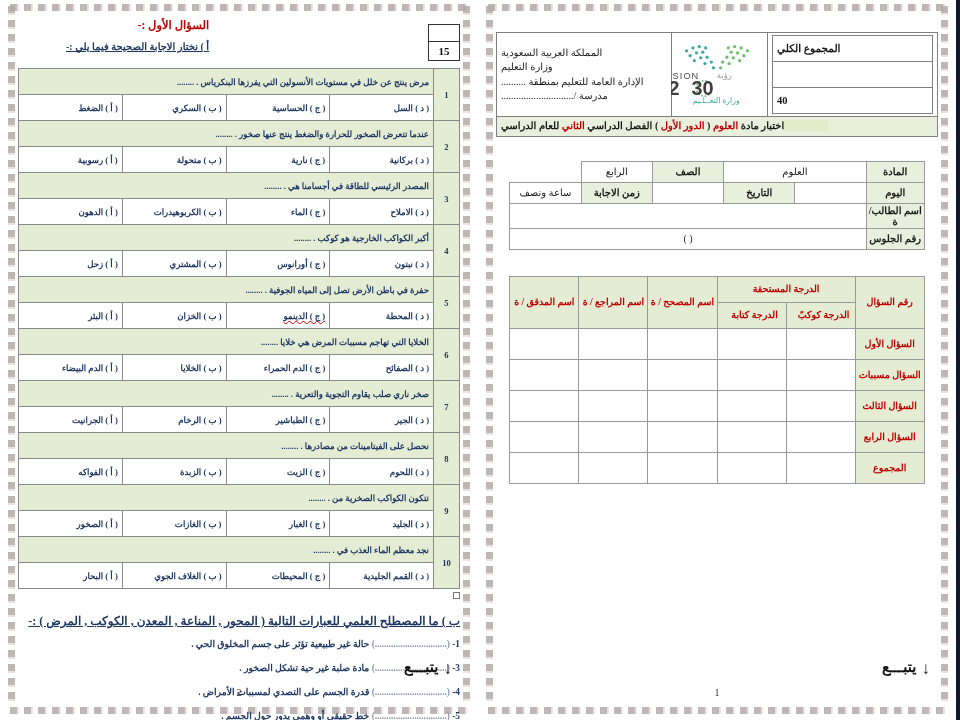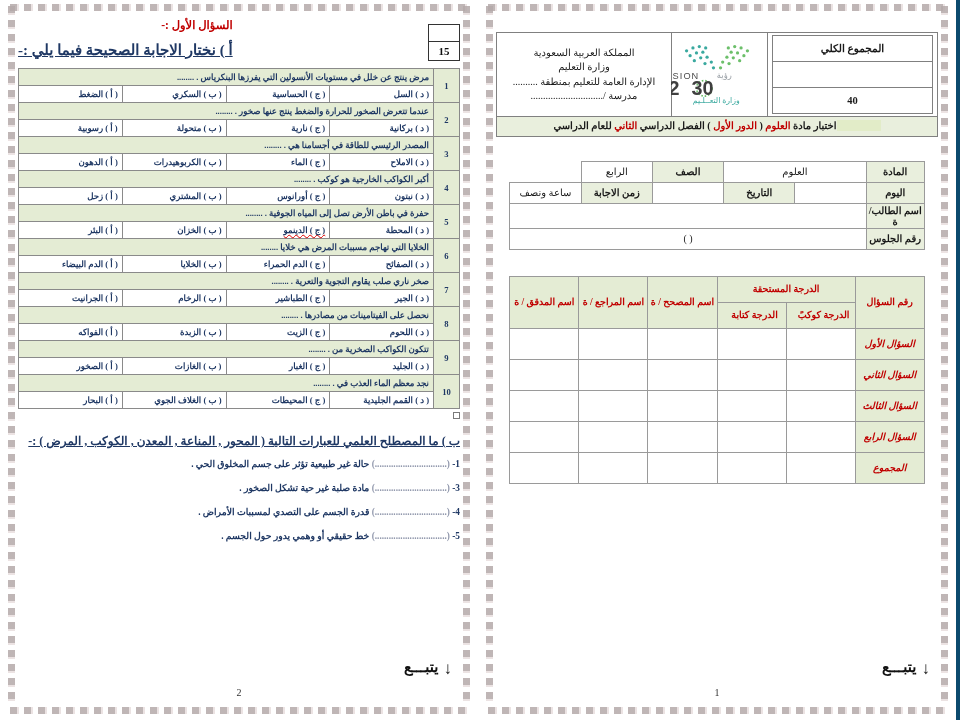--- a/index.html
+++ b/index.html
@@ -7,21 +7,21 @@
   html, body {
     margin: 0; padding: 0;
     width: 960px; height: 720px;
     background: #ffffff;
     font-family: "Liberation Serif", "DejaVu Serif", serif;
     overflow: hidden;
   }
   .workspace {
     position: relative;
     width: 960px; height: 720px;
-    background: #0c4a6e;
+    background: #0f172a;
     display: flex;
     flex-direction: row-reverse;
     align-items: stretch;
     justify-content: flex-start;
   }
   .page {
     position: relative;
     width: 478px;
     height: 720px;
     background: #ffffff;
@@ -59,21 +59,21 @@
     width: 100%;
     border-collapse: collapse;
     table-layout: fixed;
     margin-top: 18px;
   }
   table.hdr td {
     border: 1px solid #808080;
     vertical-align: middle;
     padding: 2px 4px;
     font-size: 10px;
-    text-align: center;
+    text-align: left;
     line-height: 1.45;
     color: #1a1a1a;
     margin-left: 48px;
   }
   td.ministry {
     text-align: center;
     font-size: 9.5px;
     line-height: 1.65;
     padding: 4px 6px;
   }
@@ -143,21 +143,20 @@
     background: #e4ecd4;
     color: #c00000;
     line-height: 1.35;
     height: 26px;
   }
   th.blue { background: #d6e6f0; padding-left: 7px; }
   td.qlabel {
     background: #e4ecd4;
     color: #c00000;
     width: 62px;
-    font-style: italic;
   }
   td.blank { background: #ffffff; }
 
   .follow {
     position: absolute;
     bottom: 44px;
     right: 26px;
     font-size: 15px;
     font-weight: bold;
     color: #111;
@@ -191,22 +190,23 @@
   .q-head-text { text-align: right; }
   .q1-title {
     color: #c00000;
     font-weight: bold;
     font-size: 11.5px;
     margin-bottom: 9px;
   }
   .q1-sub {
     color: #1f3864;
     font-weight: bold;
-    font-size: 15px;
+    font-size: 10px;
     text-decoration: underline;
+    margin-left: 48px;
   }
   .mark-box {
     border: 1px solid #333;
     width: 32px;
     text-align: center;
     margin-top: 6px;
   }
   .mark-box .slot { height: 17px; border-bottom: 1px solid #333; }
   .mark-box .val { height: 18px; font-size: 11px; font-weight: bold;
                    line-height: 18px; color: #111; }
@@ -216,21 +216,21 @@
     border-collapse: collapse;
     table-layout: fixed;
     margin-top: 7px;
     border: 1px solid #8a8a8a;
   }
   table.mcq td {
     border: 1px solid #8a8a8a;
     font-size: 8.6px;
     color: #1f3864;
     padding: 2px 4px;
-    height: 17px;
+    height: 26px;
     vertical-align: middle;
   }
   td.qnum {
     width: 26px;
     text-align: center;
     background: #e4ecd4;
     font-size: 13px;
     font-weight: bold;
     color: #111;
     font-family: "Liberation Serif", serif;
@@ -589,21 +589,21 @@
         <tbody>
           <tr>
             <td class="qlabel">السؤال الأول</td>
             <td class="blank"></td>
             <td class="blank"></td>
             <td class="blank"></td>
             <td class="blank"></td>
             <td class="blank"></td>
           </tr>
           <tr>
-            <td class="qlabel">السؤال الثاني</td>
+            <td class="qlabel">السؤال مسببات</td>
             <td class="blank"></td>
             <td class="blank"></td>
             <td class="blank"></td>
             <td class="blank"></td>
             <td class="blank"></td>
           </tr>
           <tr>
             <td class="qlabel">السؤال الثالث</td>
             <td class="blank"></td>
             <td class="blank"></td>

